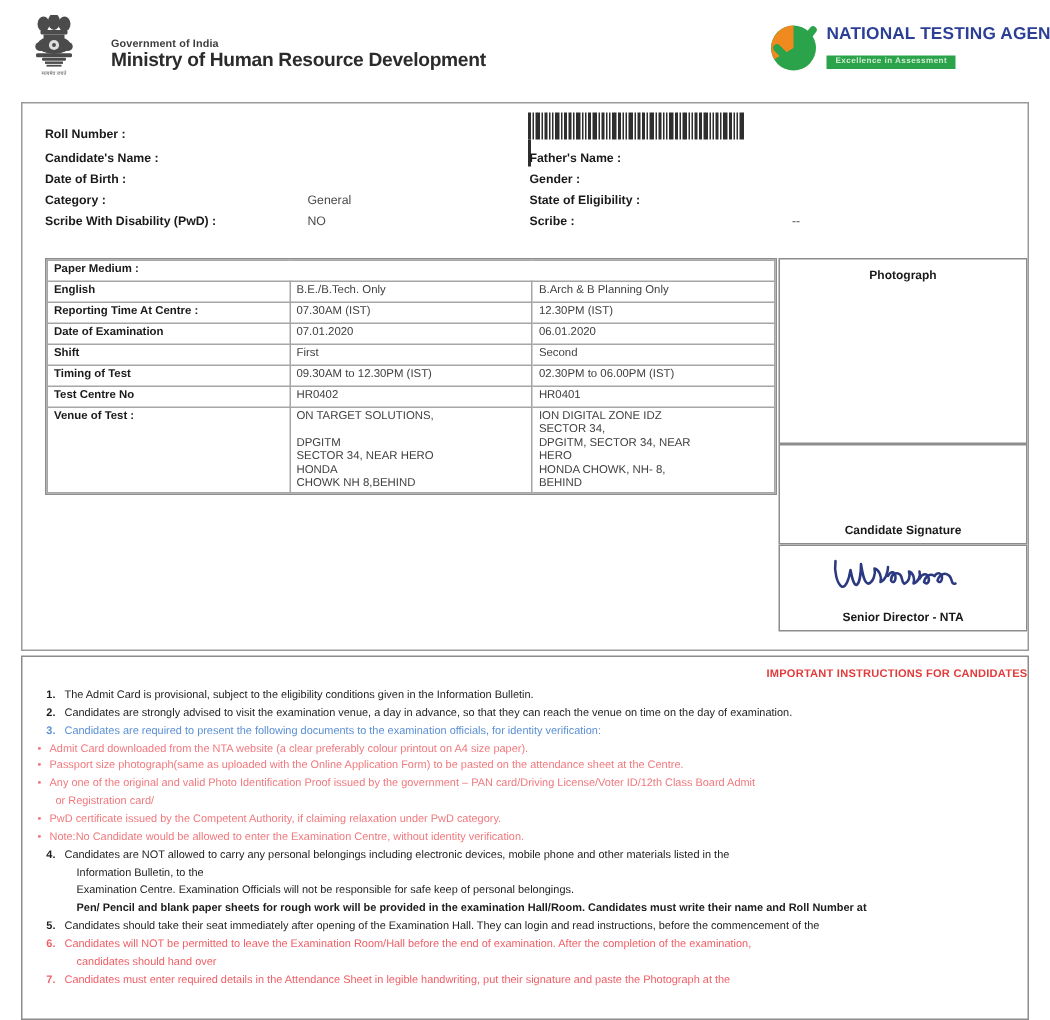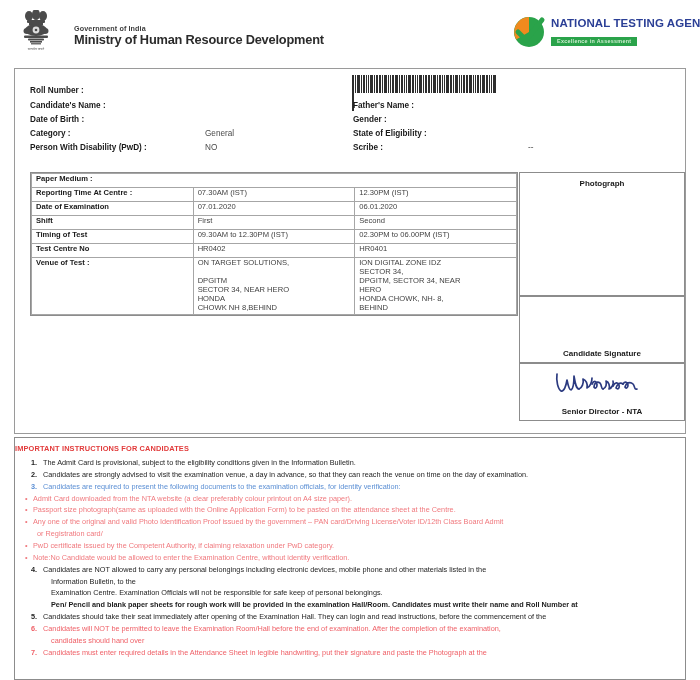--- a/index.html
+++ b/index.html
@@ -72,21 +72,21 @@
   .pbox.three{height:58px;}
   .pcap{position:absolute;left:0;width:100%;text-align:center;font-size:8px;font-weight:bold;color:#1a1a1a;}
   .cap-top{top:6px;}
   .cap-bottom{bottom:4px;}
   .sig-img{position:absolute;left:0;top:6px;width:100%;text-align:center;}
   .sig-img svg{display:inline-block;}
 
   
   .instr{position:absolute;left:14px;top:437px;width:672px;height:243px;
          border:1px solid #8c8c8c;box-sizing:border-box;background:#fff;overflow:hidden;}
-  .instr-title{text-align:left;font-size:7.4px;font-weight:bold;color:#e23b3b;
+  .instr-title{text-align:right;font-size:7.4px;font-weight:bold;color:#e23b3b;
                margin:6px 0 5px 0;letter-spacing:.15px;}
   .ilist{position:relative;padding:0 4px 0 8px;}
   .iline{position:relative;font-size:7.3px;line-height:1.42;white-space:nowrap;margin-bottom:1.5px;}
   .iline .num{position:absolute;left:0;top:0;width:14px;text-align:right;font-weight:bold;}
   .iline .txt{display:block;padding-left:20px;}
   .iline.cont .txt{padding-left:28px;}
   .iline.bullet .txt{padding-left:10px;}
   .iline.bullet .num{left:2px;width:6px;text-align:left;font-weight:normal;}
   .iline.bullet.cont .txt{padding-left:14px;}
   .k-black{color:#1d1d1d;}
@@ -166,21 +166,21 @@
       </div>
       <div class="frow" style="left:15px;top:46px;width:320px">
         <span class="lbl">Date of Birth :</span>
         <span class="val"></span>
       </div>
       <div class="frow" style="left:15px;top:60px;width:320px">
         <span class="lbl">Category :</span>
         <span class="val">General</span>
       </div>
       <div class="frow" style="left:15px;top:74px;width:320px">
-        <span class="lbl">Person With Disability (PwD) :</span>
+        <span class="lbl">Scribe With Disability (PwD) :</span>
         <span class="val">NO</span>
       </div>
 
       <div class="frow" style="left:338px;top:32px;width:320px">
         <span class="lbl">Father's Name :</span>
         <span class="val"></span>
       </div>
       <div class="frow" style="left:338px;top:46px;width:320px">
         <span class="lbl">Gender :</span>
         <span class="val"></span>
@@ -193,20 +193,25 @@
         <span class="lbl">Scribe :</span>
         <span class="val">--</span>
       </div>
     </div>
 
     <div class="td-wrap">
       <table class="td">
         <tbody>
         <tr>
           <td class="k span" colspan="3">Paper Medium :</td>
+        </tr>
+        <tr>
+          <td class="k">English</td>
+          <td class="c2">B.E./B.Tech. Only</td>
+          <td class="c3">B.Arch &amp; B Planning Only</td>
         </tr>
         <tr>
           <td class="k">Reporting Time At Centre :</td>
           <td class="c2">07.30AM (IST)</td>
           <td class="c3">12.30PM (IST)</td>
         </tr>
         <tr>
           <td class="k">Date of Examination</td>
           <td class="c2">07.01.2020</td>
           <td class="c3">06.01.2020</td>

